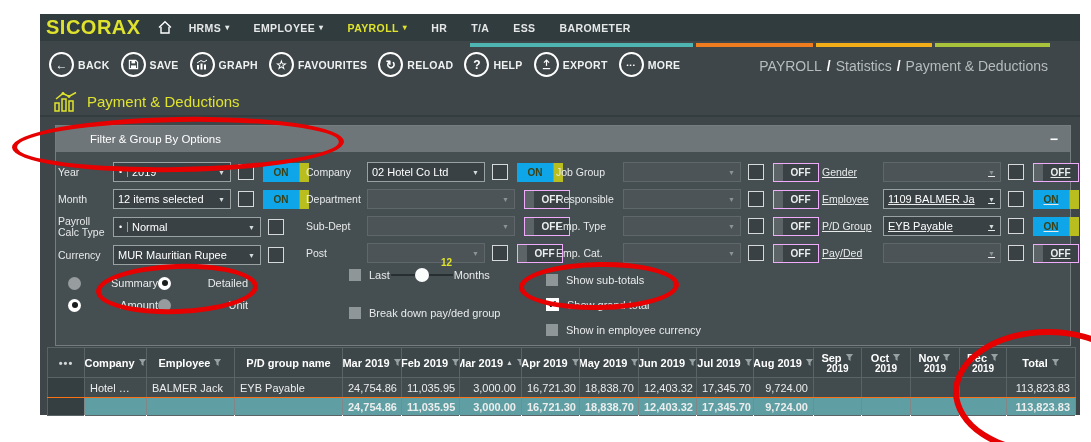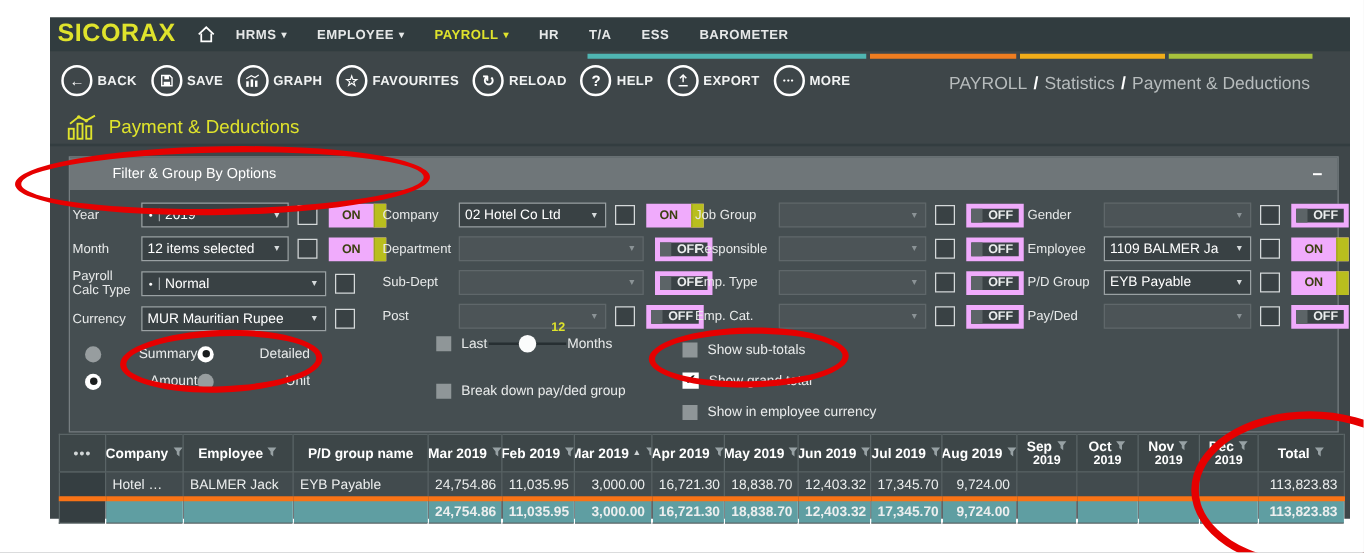--- a/index.html
+++ b/index.html
@@ -33,39 +33,39 @@
   
   .panel{position:absolute;left:15px;top:111px;width:1014px;height:219px;border:1px solid #767d80;background:#454e51;}
   .panel-header{height:26px;background:#6f7679;display:flex;align-items:center;padding:0 12px 0 34px;font-size:11.5px;color:#fff;}
   .panel-collapse{margin-left:auto;color:#fff;font-weight:bold;cursor:pointer;font-size:14px;line-height:14px;}
 
   .fgrid{position:absolute;left:2px;top:36px;right:0;display:flex;}
   .fcol{display:flex;flex-direction:column;gap:7px;flex:none;}
   .fcol:nth-child(1){width:248px;}
   .fcol:nth-child(2){width:250px;}
   .fcol:nth-child(3){width:266px;}
-  .fcol:nth-child(4){width:246px;}
+  .fcol:nth-child(4){width:246px;text-decoration:underline;}
   .f-row{display:flex;align-items:center;min-height:20px;}
   .f-label{width:52px;font-size:10.5px;line-height:11px;color:#e8eaea;flex:none;padding-right:3px;}
   .fcol:nth-child(2) .f-label{width:58px;}
   .fcol:nth-child(3) .f-label{width:64px;}
   .fcol:nth-child(4) .f-label{width:58px;}
   .combo{height:20px;background:#394144;border:1px solid #9aa1a3;display:flex;align-items:center;font-size:11px;color:#fff;flex:none;width:118px;box-sizing:border-box;cursor:pointer;}
   .combo.wide{width:148px;}
   .combo .bullet{width:13px;text-align:center;border-right:1px solid #9aa1a3;font-size:9px;flex:none;}
   .combo .val{padding:0 4px;flex:1;white-space:nowrap;overflow:hidden;}
   .combo .arr{font-size:7px;color:#d7dbdc;padding:0 5px;flex:none;}
   .combo.empty{background:#4c5457;border-color:#5f676a;}
   .combo.empty .arr{color:#8b9396;}
   .cb{width:14px;height:14px;border:1px solid #d5d9da;background:#394144;margin-left:7px;flex:none;cursor:pointer;}
   .toggle{width:46px;height:19px;margin-left:9px;display:flex;flex:none;font-size:10px;font-weight:bold;align-items:stretch;cursor:pointer;box-sizing:border-box;}
   .toggle .tlabel{flex:1;display:flex;align-items:center;justify-content:center;}
-  .toggle.on{background:#f0abfc;color:#3c4012;}
+  .toggle.on{background:#0ea5e9;color:#3c4012;}
   .toggle.on .knob{width:9px;background:#b9be1e;border-left:1px solid #9ea321;}
-  .toggle.off{background:#3a4245;border:4px solid #f0abfc;color:#eceeee;}
+  .toggle.off{background:#3a4245;border:1px solid #f0abfc;color:#eceeee;}
   .toggle.off .knob{width:9px;background:#5c6467;order:-1;}
 
   
   .radio-group{position:absolute;left:12px;top:146px;}
   .radio-row{display:flex;height:22px;align-items:center;font-size:11px;}
   .radio-item{display:flex;align-items:center;width:90px;cursor:pointer;justify-content:space-between;}
   .radio{width:13px;height:13px;border-radius:50%;margin-right:8px;flex:none;position:relative;}
   .radio.unsel{background:#979d9f;}
   .radio.sel{background:#fff;}
   .radio.sel::after{content:"";position:absolute;left:3.5px;top:3.5px;width:6px;height:6px;border-radius:50%;background:#1a1d1e;}
@@ -80,21 +80,21 @@
   .show-item{display:flex;align-items:center;height:25px;font-size:11px;}
   .wcb{width:13px;height:13px;background:#fff;color:#111;font-size:11px;line-height:13px;text-align:center;margin-right:8px;flex:none;cursor:pointer;}
 
   
   .datatable{position:absolute;left:7px;top:333px;width:1028px;border-collapse:collapse;table-layout:fixed;font-size:11px;border:1px solid #5a6466;}
   .datatable th{height:29px;background:#3d4648;font-weight:bold;color:#fff;border-right:1px solid #5a6466;border-bottom:1px solid #5a6466;padding:0 2px;vertical-align:middle;overflow:hidden;}
   .th-inner{display:flex;align-items:center;justify-content:center;gap:3px;white-space:nowrap;}
   .th-sub{font-size:10px;font-weight:bold;line-height:10px;}
   .sort-asc{font-size:7px;color:#cfd4d5;}
   .dots-col{letter-spacing:1px;color:#d2d6d7;}
-  .datatable td{height:19px;background:#424b4e;border-right:1px solid #59636 5;border-right:1px solid #596365;border-bottom:4px solid #f97316;padding:0 5px;color:#eceeee;white-space:nowrap;overflow:hidden;}
+  .datatable td{height:19px;background:#424b4e;border-right:1px solid #59636 5;border-right:1px solid #596365;border-bottom:1px solid #f97316;padding:0 5px;color:#eceeee;white-space:nowrap;overflow:hidden;}
   .datatable td.num{text-align:right;}
   .datatable td.handle{background:#353e41;}
   .datatable tr.tot td{height:17px;background:#5f9ea2;font-weight:bold;border-right:1px solid rgba(255,255,255,.35);border-bottom:none;}
   .datatable tr.tot td.handle{background:#353e41;}
 
   
   .oval{position:absolute;border:5px solid #e60000;border-radius:50%;pointer-events:none;z-index:50;background:transparent;}
 </style>
 </head>
 <body>

